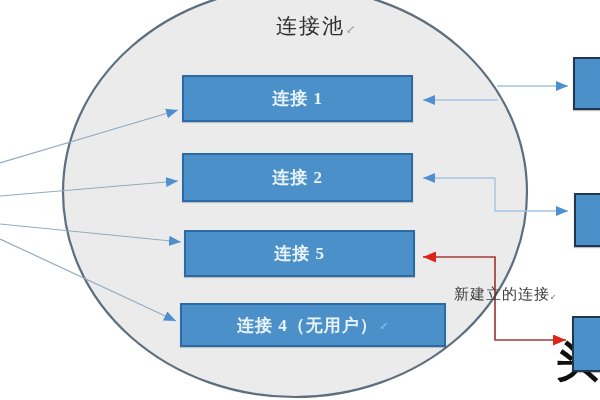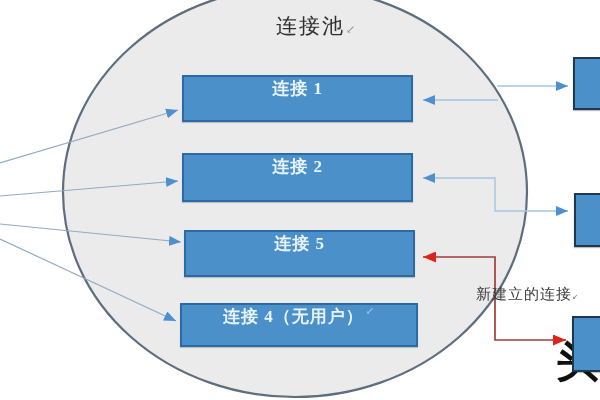--- a/index.html
+++ b/index.html
@@ -19,44 +19,44 @@
     position:absolute;left:240px;top:12px;z-index:3;
     font-family:"Liberation Serif","DejaVu Serif",serif;
     font-weight:normal;font-size:21px;letter-spacing:2px;color:var(--title-text,#2f2f2f);margin-left:36px;
   }
   .pool-title .ret-mark{font-size:11px;color:#8a8a8a;letter-spacing:0;margin-left:1px;}
 
   .conn-box{
     position:absolute;z-index:2;box-sizing:border-box;
     background:var(--box-fill,#4b90c8);
     border:2px solid var(--box-border,#2a6aa5);
-    display:flex;justify-content:center;
+    display:flex;align-items:center;justify-content:center;
     color:var(--box-text,#e9f3fc);
     font-family:"Liberation Serif","DejaVu Serif",serif;
     font-weight:bold;font-size:17px;letter-spacing:1px;
     box-shadow:0 1px 1px rgba(0,0,0,0.18);
   }
   .conn-box .in-mark{font-size:10px;opacity:.65;margin-left:2px;font-weight:normal;}
   #conn1{left:182px;top:75px;width:231px;height:47px;}
   #conn2{left:182px;top:153px;width:231px;height:49px;font-family:Liberation Serif, serif;}
   #conn3{left:184px;top:230px;width:231px;height:47px;}
-  #conn4{left:180px;top:303px;width:238px;height:44px;}
+  #conn4{left:180px;top:303px;width:266px;height:44px;}
 
   .client-box{
     position:absolute;z-index:2;box-sizing:border-box;width:42px;
     background:var(--box-fill,#4b90c8);
     border:2px solid var(--client-border,#20374f);
     box-shadow:0 1px 1px rgba(0,0,0,0.25);
   }
   #client-top{left:573px;top:57px;height:53px;}
   #client-middle{left:574px;top:193px;height:54px;}
   #client-bottom{left:572px;top:316px;height:56px;}
 
   .annotation{
-    position:absolute;left:476px;top:285px;z-index:3;
+    position:absolute;left:454px;top:285px;z-index:3;
     font-family:Liberation Mono, monospace;
     font-size:15px;letter-spacing:1px;color:var(--annotation-text,#3b3b3b);
   }
   .annotation .ret-mark{font-size:10px;color:#8a8a8a;letter-spacing:0;}
 
   .watermark{
     position:absolute;left:556px;top:340px;z-index:1;
     font-weight:bold;font-size:43px;line-height:1;
     color:var(--watermark-text,#101010);
   }

